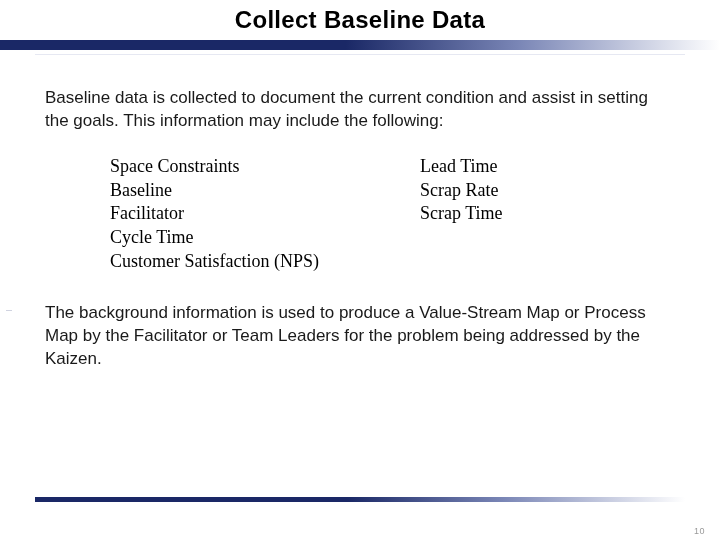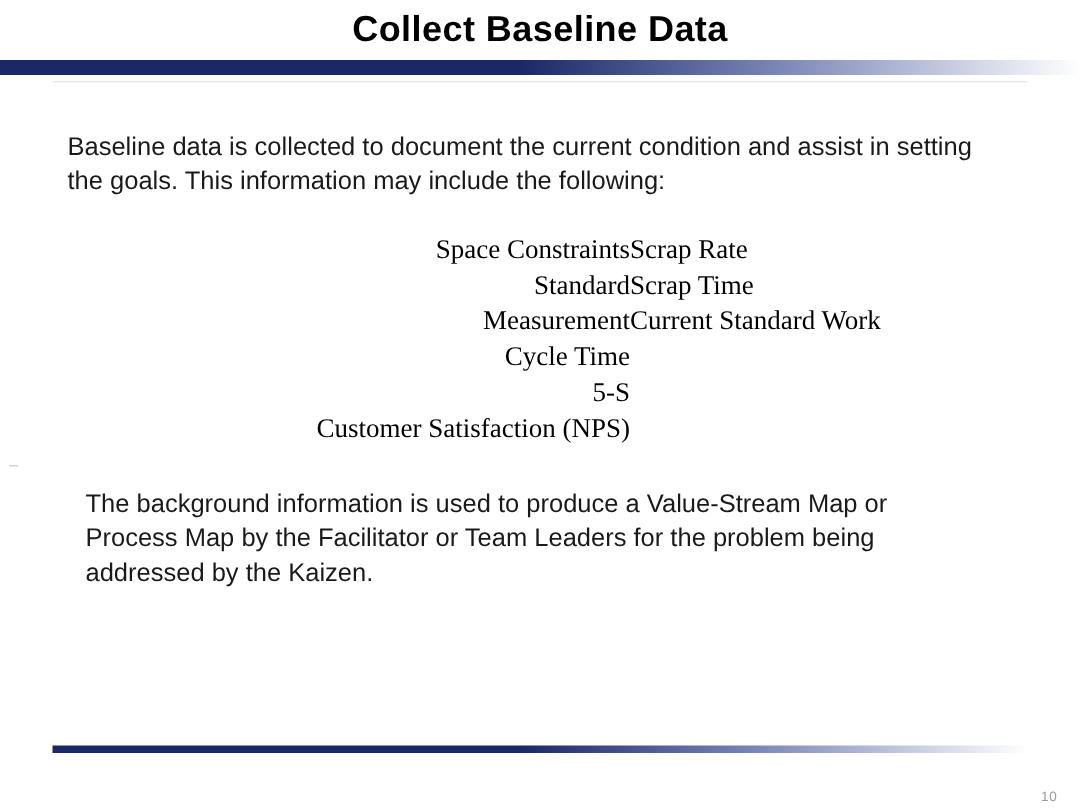--- a/index.html
+++ b/index.html
@@ -48,32 +48,32 @@
     padding: 32px 67px 0 45px;
   }
   .intro {
     font-size: 17px;
     line-height: 1.35;
     margin: 0 0 22px 0;
   }
   .outro {
     font-size: 17px;
     line-height: 1.35;
-    margin: 28px 0 0 12px;
+    margin: 28px 0 0 0;
   }
   .cols {
     display: flex;
     padding-left: 65px;
   }
   .col {
     display: flex;
     flex-direction: column;
     gap: 0px;
   }
-  .col.left  { width: 310px; align-items: flex-end; }
+  .col.left  { width: 310px; }
   .col.right { width: auto; }
   .item {
     font-family: "Times New Roman", Times, serif;
     font-size: 18px;
     line-height: 1.32;
     color: #000;
   }
   .bottom-rule {
     position: absolute;
     left: 35px;
@@ -109,30 +109,29 @@
     <div class="top-rule"></div>
     <div class="top-thin"></div>
   </div>
 
   <div class="content">
     <p class="intro">Baseline data is collected to document the current condition and assist in setting the goals. This information may include the following:</p>
 
     <div class="cols">
       <div class="col left">
         <div class="item">Space Constraints</div>
-        <div class="item">Standard</div>
-        <div class="item">Measurement</div>
+        <div class="item">Baseline</div>
+        <div class="item">Facilitator</div>
         <div class="item">Cycle Time</div>
-        <div class="item">5-S</div>
         <div class="item">Customer Satisfaction (NPS)</div>
       </div>
       <div class="col right">
+        <div class="item">Lead Time</div>
         <div class="item">Scrap Rate</div>
         <div class="item">Scrap Time</div>
-        <div class="item">Current Standard Work</div>
       </div>
     </div>
 
     <p class="outro">The background information is used to produce a Value-Stream Map or Process Map by the Facilitator or Team Leaders for the problem being addressed by the Kaizen.</p>
   </div>
 
   <div class="tiny-dash"></div>
 
   <div class="bottom-rule"></div>
   <div class="page-num">10</div>

